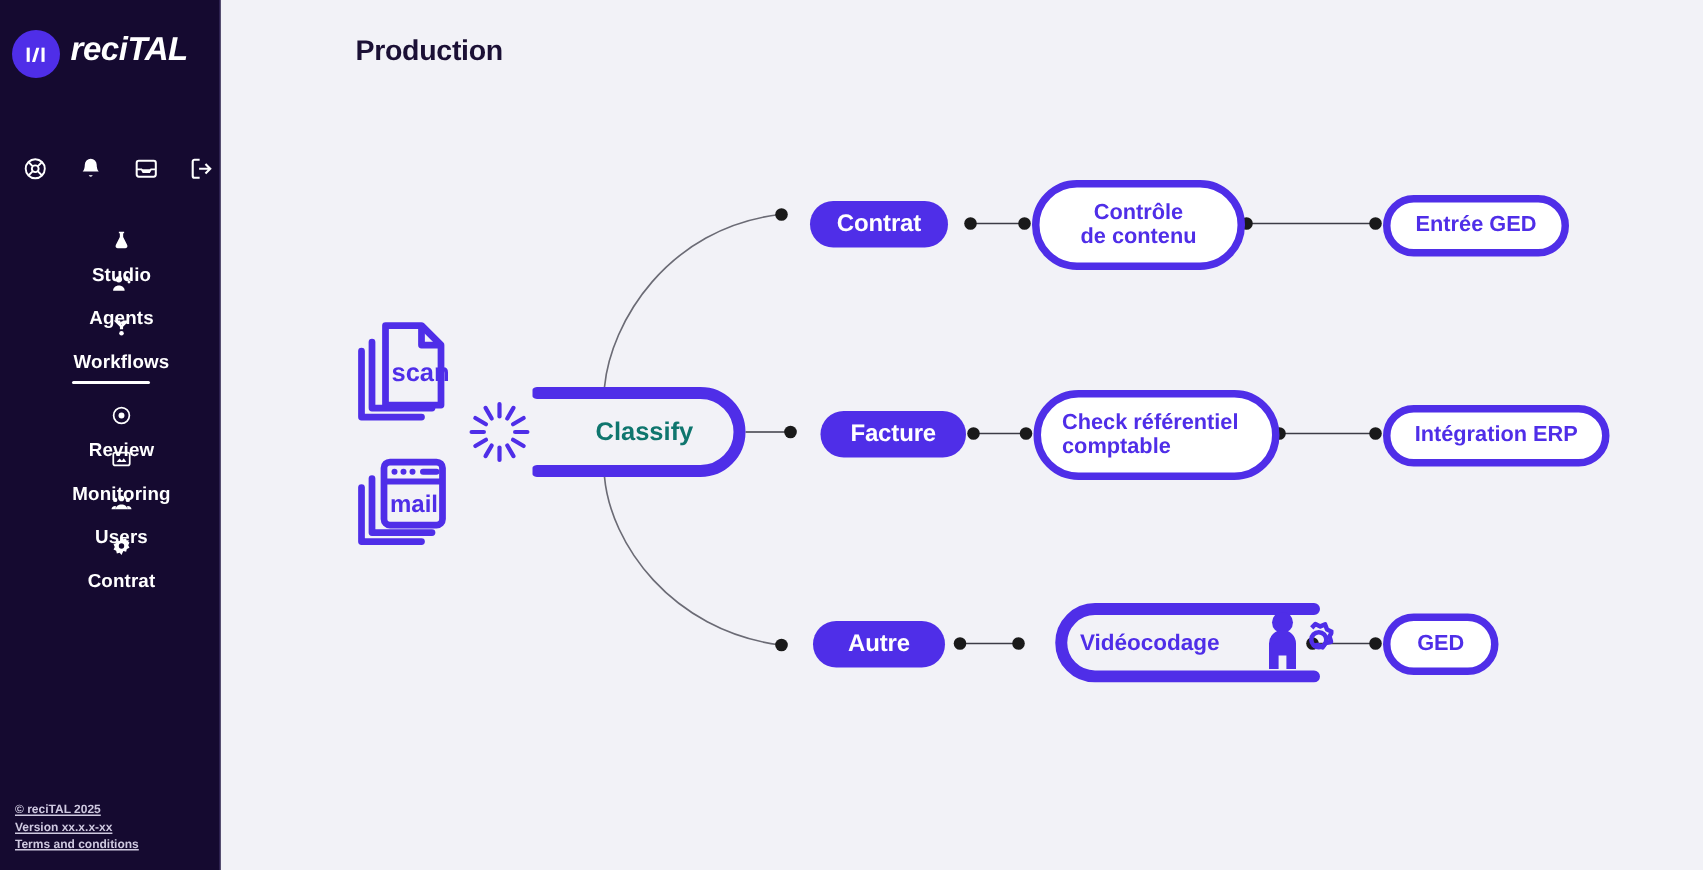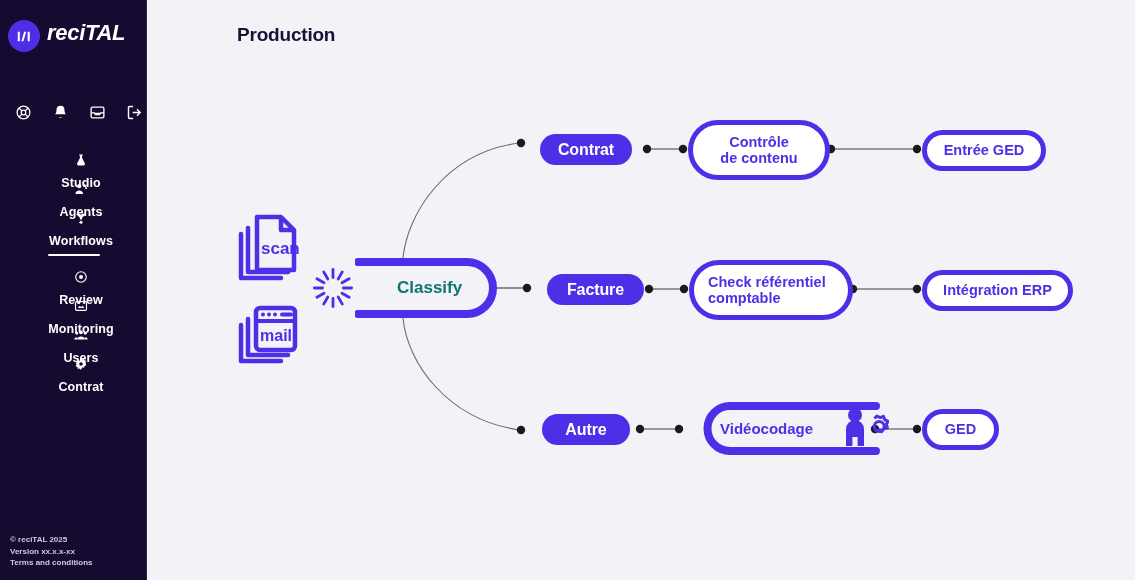--- a/index.html
+++ b/index.html
@@ -57,21 +57,21 @@
   .nav-sep {
     width: 52px; height: 2px; background: #ffffff;
     margin: 14px 0 14px 48px; border-radius: 1px;
   }
 
   .side-footer {
     position: absolute; left: 10px; bottom: 11px;
     color: #cfc9e0; font-size: 8px; line-height: 1.45;
     font-weight: 700;
   }
-  .side-footer div { white-space: nowrap; }
+  .side-footer div { white-space: nowrap; text-decoration: underline; }
 
   
   .main { position: relative; flex: 1 1 auto; height: 580px; background: #f2f2f7; margin-left: 28px; }
   .page-title {
     position: absolute; left: 62px; top: 24px;
     font-size: 19px; font-weight: 700; color: #1b1035;
     letter-spacing: -0.2px;
   }
 
   .canvas { position: absolute; inset: 0; }

